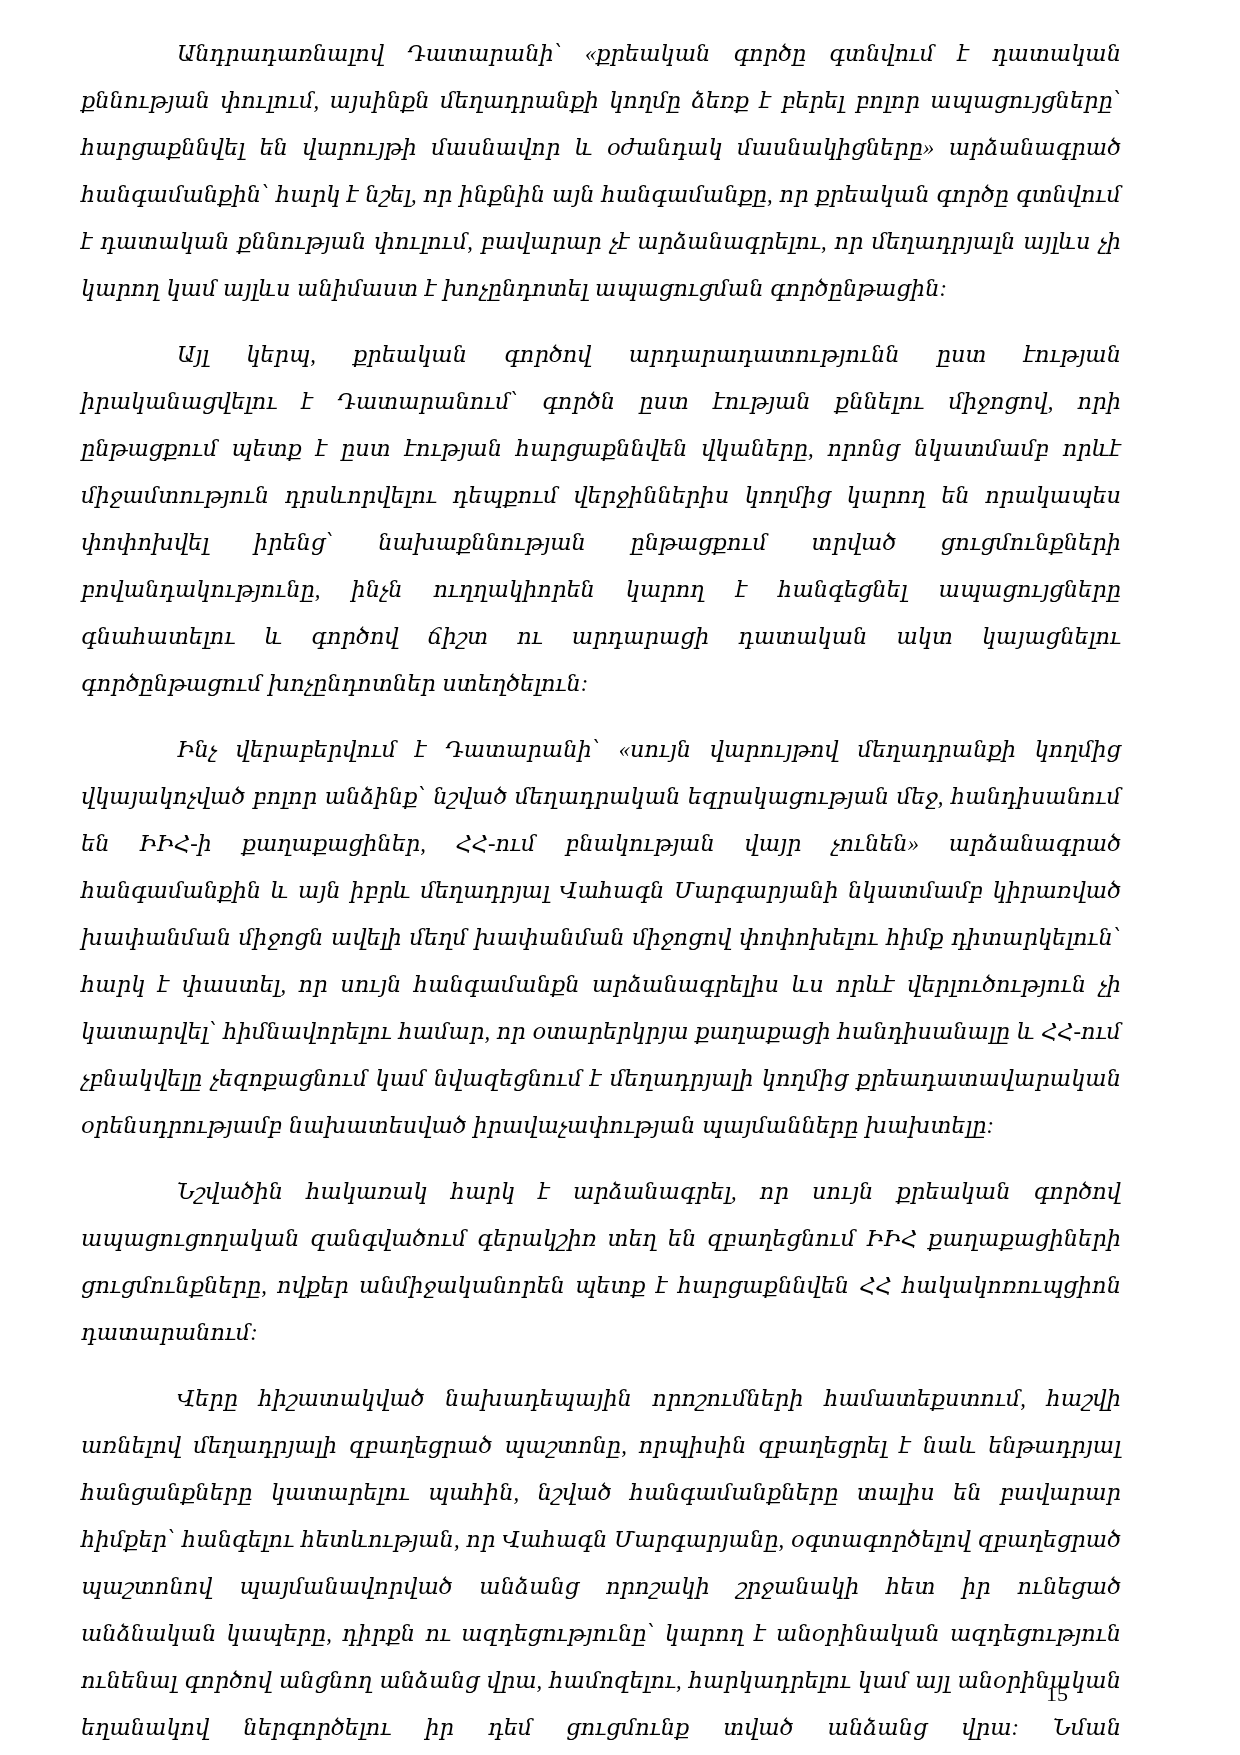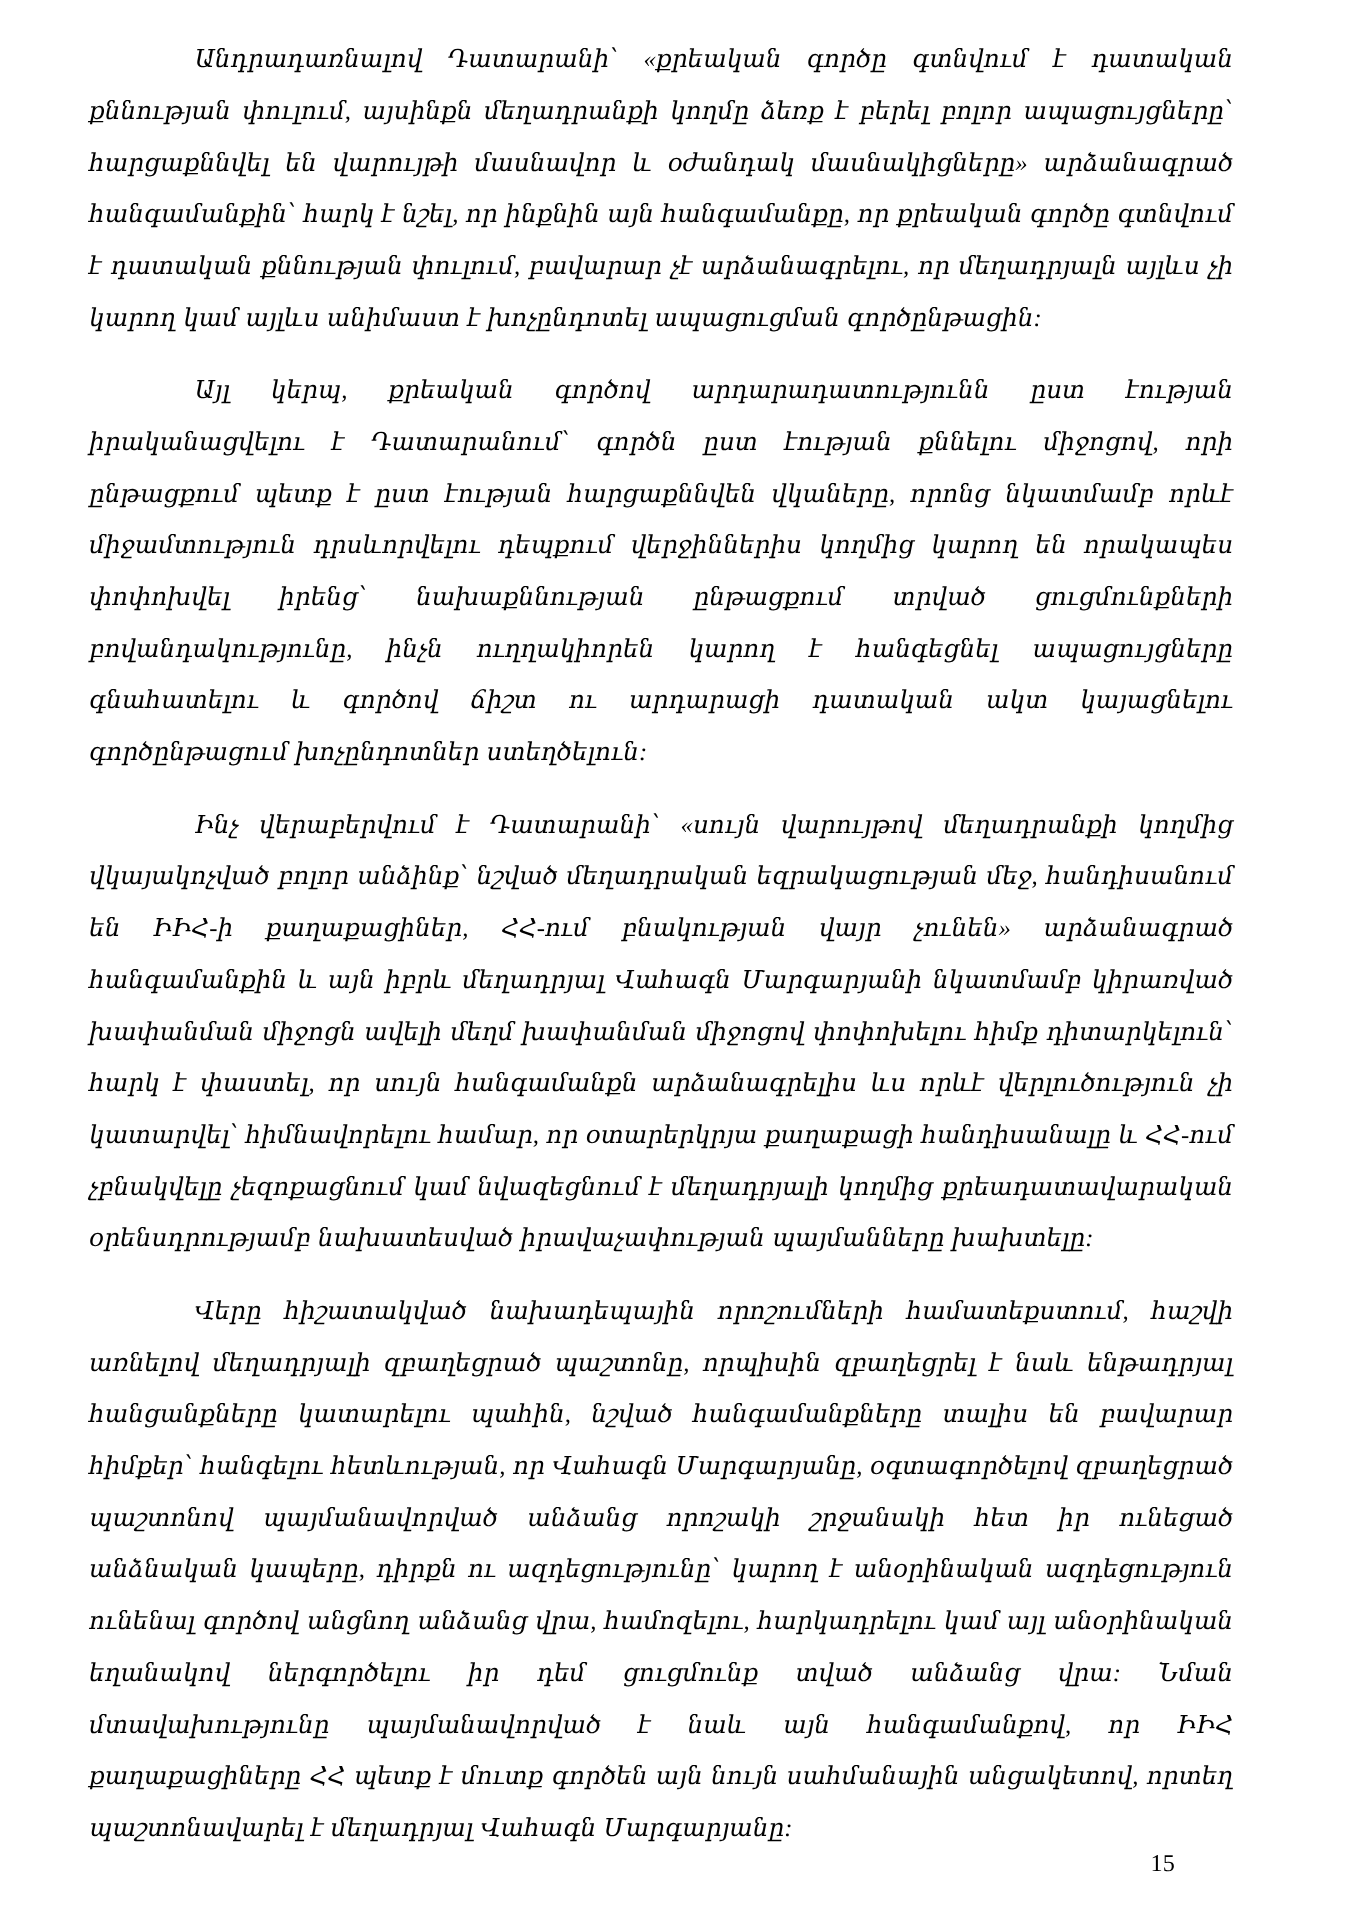--- a/index.html
+++ b/index.html
@@ -42,16 +42,17 @@
   }
 </style>
 </head>
 <body>
 
 <div class="page">
   <div class="content">
     <p>Անդրադառնալով Դատարանի՝ «քրեական գործը գտնվում է դատական քննության փուլում, այսինքն մեղադրանքի կողմը ձեռք է բերել բոլոր ապացույցները՝ հարցաքննվել են վարույթի մասնավոր և օժանդակ մասնակիցները» արձանագրած հանգամանքին՝ հարկ է նշել, որ ինքնին այն հանգամանքը, որ քրեական գործը գտնվում է դատական քննության փուլում, բավարար չէ արձանագրելու, որ մեղադրյալն այլևս չի կարող կամ այլևս անիմաստ է խոչընդոտել ապացուցման գործընթացին:</p>
     <p>Այլ կերպ, քրեական գործով արդարադատությունն ըստ էության իրականացվելու է Դատարանում՝ գործն ըստ էության քննելու միջոցով, որի ընթացքում պետք է ըստ էության հարցաքննվեն վկաները, որոնց նկատմամբ որևէ միջամտություն դրսևորվելու դեպքում վերջիններիս կողմից կարող են որակապես փոփոխվել իրենց՝ նախաքննության ընթացքում տրված ցուցմունքների բովանդակությունը, ինչն ուղղակիորեն կարող է հանգեցնել ապացույցները գնահատելու և գործով ճիշտ ու արդարացի դատական ակտ կայացնելու գործընթացում խոչընդոտներ ստեղծելուն:</p>
     <p>Ինչ վերաբերվում է Դատարանի՝ «սույն վարույթով մեղադրանքի կողմից վկայակոչված բոլոր անձինք՝ նշված մեղադրական եզրակացության մեջ, հանդիսանում են ԻԻՀ-ի քաղաքացիներ, ՀՀ-ում բնակության վայր չունեն» արձանագրած հանգամանքին և այն իբրև մեղադրյալ Վահագն Մարգարյանի նկատմամբ կիրառված խափանման միջոցն ավելի մեղմ խափանման միջոցով փոփոխելու հիմք դիտարկելուն՝ հարկ է փաստել, որ սույն հանգամանքն արձանագրելիս ևս որևէ վերլուծություն չի կատարվել՝ հիմնավորելու համար, որ օտարերկրյա քաղաքացի հանդիսանալը և ՀՀ-ում չբնակվելը չեզոքացնում կամ նվազեցնում է մեղադրյալի կողմից քրեադատավարական օրենսդրությամբ նախատեսված իրավաչափության պայմանները խախտելը:</p>
+    <p>Նշվածին հակառակ հարկ է արձանագրել, որ սույն քրեական գործով ապացուցողական զանգվածում գերակշիռ տեղ են զբաղեցնում ԻԻՀ քաղաքացիների ցուցմունքները, ովքեր անմիջականորեն պետք է հարցաքննվեն ՀՀ հակակոռուպցիոն դատարանում:</p>
     <p>Վերը հիշատակված նախադեպային որոշումների համատեքստում, հաշվի առնելով մեղադրյալի զբաղեցրած պաշտոնը, որպիսին զբաղեցրել է նաև ենթադրյալ հանցանքները կատարելու պահին, նշված հանգամանքները տալիս են բավարար հիմքեր՝ հանգելու հետևության, որ Վահագն Մարգարյանը, օգտագործելով զբաղեցրած պաշտոնով պայմանավորված անձանց որոշակի շրջանակի հետ իր ունեցած անձնական կապերը, դիրքն ու ազդեցությունը՝ կարող է անօրինական ազդեցություն ունենալ գործով անցնող անձանց վրա, համոզելու, հարկադրելու կամ այլ անօրինական եղանակով ներգործելու իր դեմ ցուցմունք տված անձանց վրա: Նման մտավախությունը պայմանավորված է նաև այն հանգամանքով, որ ԻԻՀ քաղաքացիները ՀՀ պետք է մուտք գործեն այն նույն սահմանային անցակետով, որտեղ պաշտոնավարել է մեղադրյալ Վահագն Մարգարյանը:</p>
   </div>
   <div class="page-number">15</div>
 </div>
 
 </body></html>

